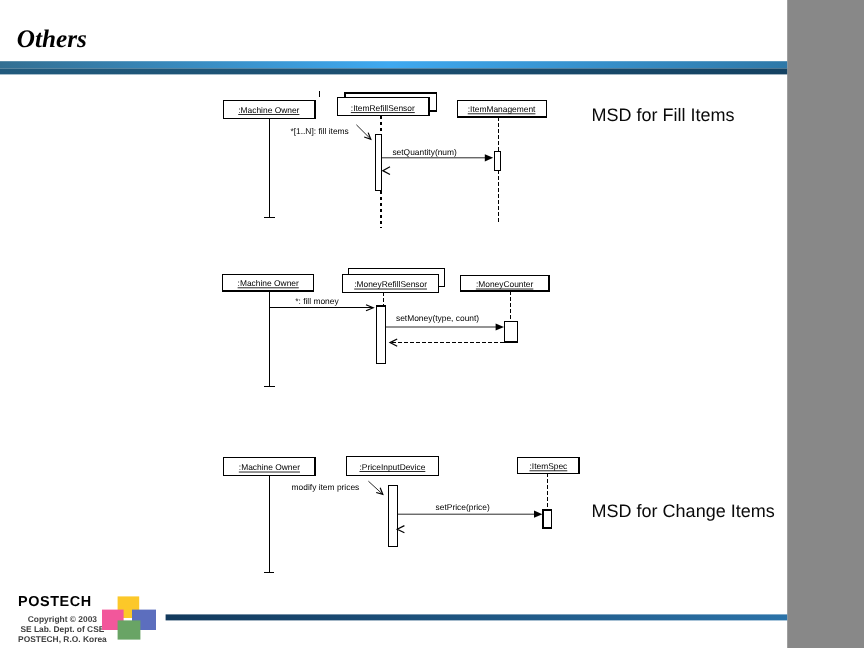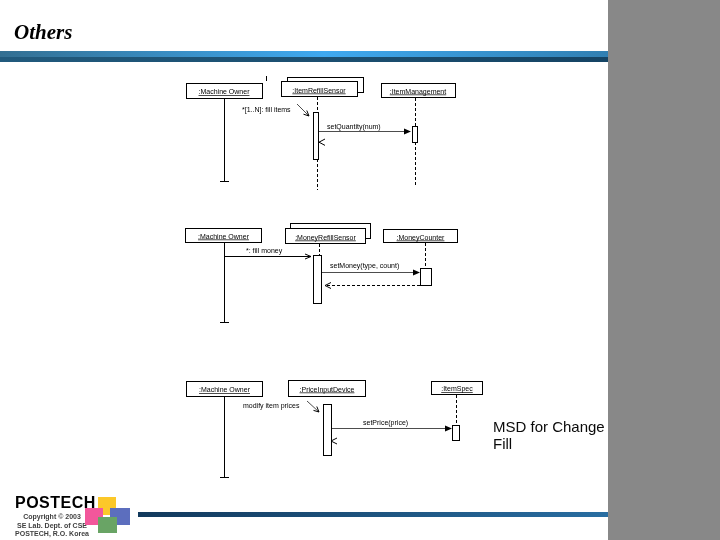--- a/index.html
+++ b/index.html
@@ -1,17 +1,17 @@
 <!DOCTYPE html>
 <html><head>
 <meta charset="utf-8">
 <style>
   html,body{margin:0;padding:0;background:#888;}
   .slide{
-    position:relative;width:608px;height:540px;background:#ffffff;
+    position:relative;width:656px;height:540px;background:#ffffff;
     overflow:hidden;font-family:"Liberation Sans",sans-serif;
   }
   
   .section-title{
     position:absolute;left:14px;top:20px;
     font-family:"Liberation Serif",serif;font-weight:bold;font-style:italic;
     font-size:21px;color:#000;
   }
   .slide-title{
     position:absolute;right:13px;top:14px;
@@ -33,21 +33,21 @@
   svg text.obj{text-decoration:underline;text-anchor:middle;}
   svg text.msg{text-anchor:start;}
   
   .msd-label{
     position:absolute;left:493px;font-size:15px;color:#0a0a0a;
     font-family:"Liberation Sans",sans-serif;
   }
   .lbl-1{top:88px;} .lbl-2{top:253px;} .lbl-3{top:418px;}
   
   .postech{
-    position:absolute;left:15px;top:494px;font-weight:bold;font-size:16px;
+    position:absolute;left:15px;top:494px;font-weight:bold;font-size:12px;
     color:#000;letter-spacing:0.5px;
   }
   .copyright{
     position:absolute;left:10px;top:513px;width:84px;text-align:center;
     font-size:7px;line-height:8.5px;font-weight:bold;color:#3f3f3f;
   }
   .logo{position:absolute;left:85px;top:495px;width:52px;height:45px;}
   .logo div{position:absolute;}
   .sq-yellow{left:13px;top:2px;width:18px;height:18px;background:#fcc829;z-index:1;}
   .sq-pink{left:0px;top:13px;width:18px;height:17px;background:#f2579b;z-index:2;}
@@ -153,21 +153,22 @@
 
       <text class="msg" x="363" y="425">setPrice(price)</text>
       <line class="thin" x1="331.5" y1="428.5" x2="445" y2="428.5"></line>
       <path d="M445,425.5 L445,431.5 L452,428.5 Z" fill="#000"></path>
 
       <line class="dash" x1="456.5" y1="394.5" x2="456.5" y2="425"></line>
       <rect class="box" x="452.5" y="425" width="7" height="15"></rect>
     </g>
   </svg>
 
-  <div class="msd-label lbl-3">MSD for Change Fill</div>
+  <div class="msd-label lbl-1">MSD for Fill Items</div>
+  <div class="msd-label lbl-3">MSD for Change Items</div>
 
   <div class="postech">POSTECH</div>
   <div class="copyright">
     <div>Copyright © 2003</div>
     <div>SE Lab. Dept. of CSE</div>
     <div>POSTECH, R.O. Korea</div>
   </div>
   <div class="logo">
     <div class="sq-yellow"></div>
     <div class="sq-pink"></div>

